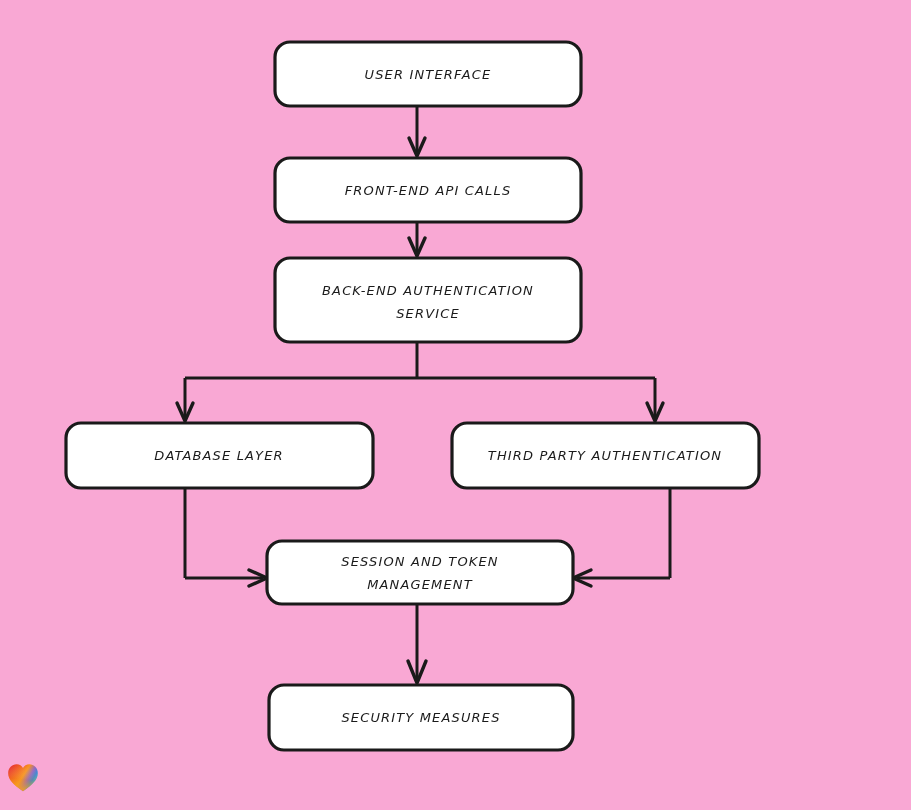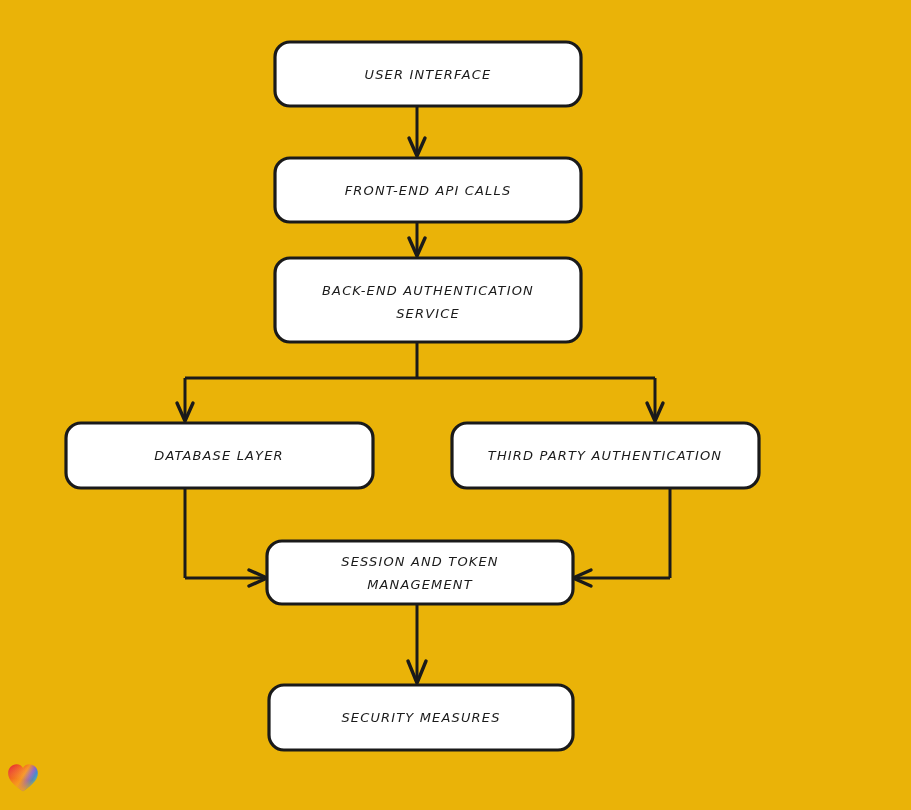--- a/index.html
+++ b/index.html
@@ -10,21 +10,21 @@
   body {
     width: 911px;
     height: 810px;
     overflow: hidden;
     font-family: "DejaVu Sans", sans-serif;
   }
   #canvas {
     position: relative;
     width: 911px;
     height: 810px;
-    background: #eab308;
+    background: #f9a8d4;
   }
   #flow-svg {
     position: absolute;
     left: 0;
     top: 0;
     width: 911px;
     height: 810px;
   }
   .node-shape {
     fill: #ffffff;

